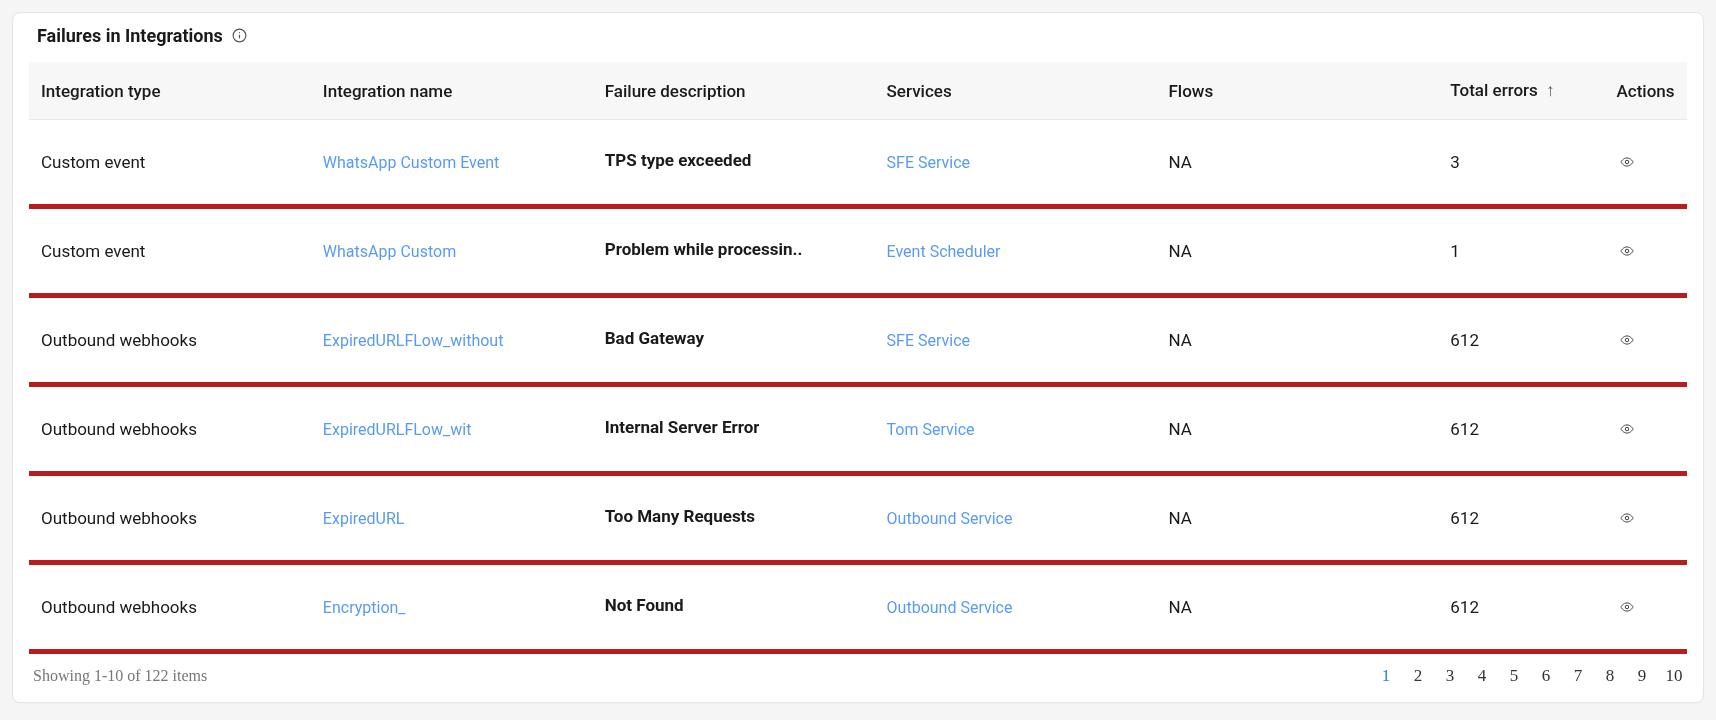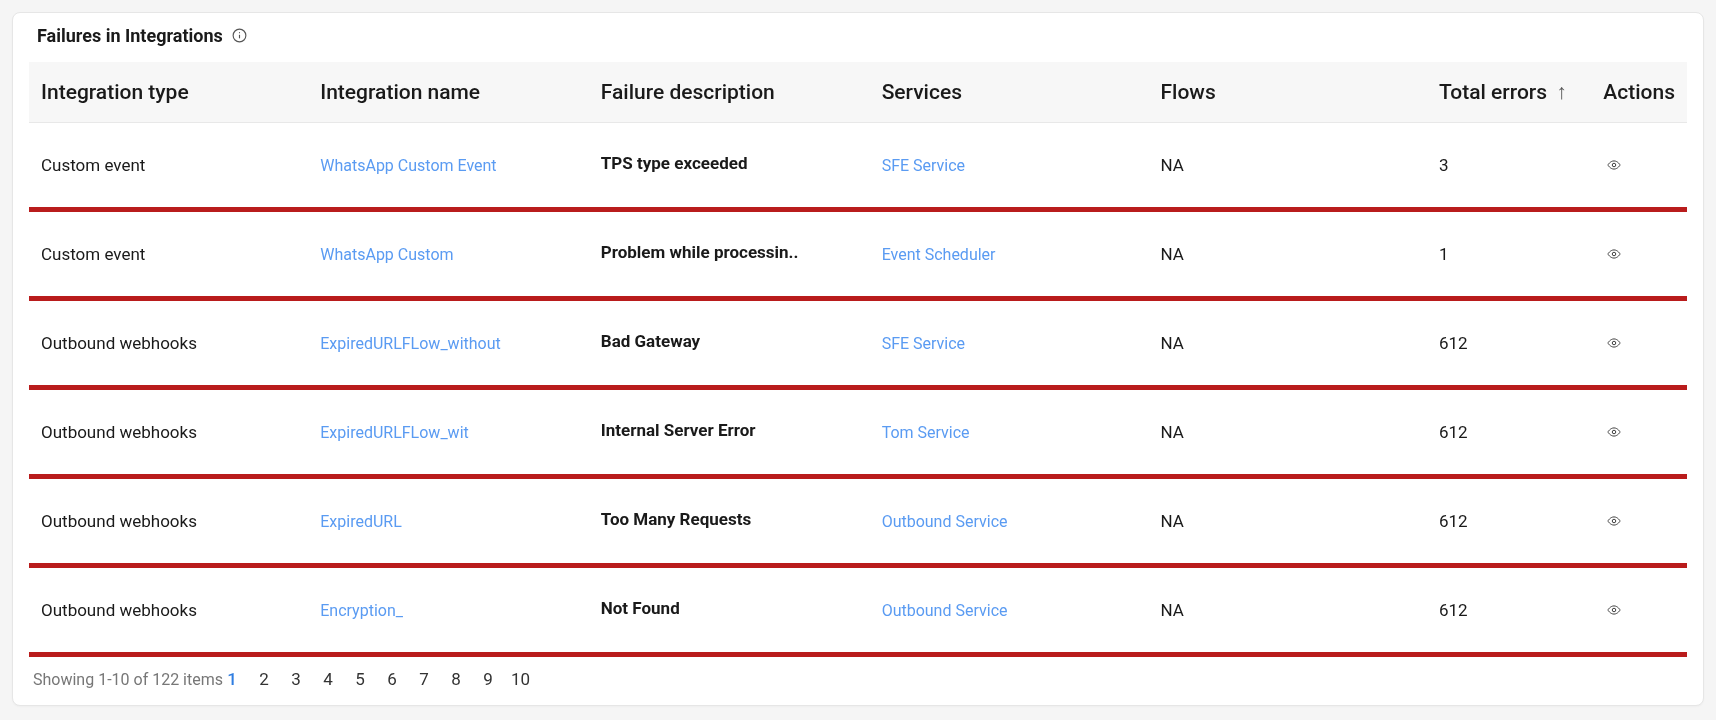--- a/index.html
+++ b/index.html
@@ -36,21 +36,21 @@
     align-items: center;
     justify-content: center;
   }
   .table {
     width: 100%;
     border-collapse: collapse;
   }
   .thead-row th {
     text-align: left;
     font-weight: 500;
-    font-size: 21px;
+    font-size: 17px;
     color: #1a1a1a;
     background: #f7f7f7;
     padding: 18px 12px;
     border-bottom: 1px solid #e8e8e8;
   }
   .thead-row th:last-child { text-align: center; }
   .th-actions { width: 90px; }
   .tbody-row td {
     padding: 30px 12px;
     border-bottom: 5px solid #b91c1c;
@@ -87,24 +87,26 @@
     width: 22px;
     height: 22px;
     color: #333;
     display: inline-flex;
     align-items: center;
     justify-content: center;
     cursor: pointer;
   }
   .footer {
     display: flex;
+    justify-content: space-between;
     align-items: center;
     padding: 12px 4px 4px 4px;
     font-size: 16px;
     color: #777;
+    font-family: Liberation Serif, serif;
   }
   .pagination {
     display: flex;
     gap: 14px;
   }
   .page {
     color: #333;
     cursor: pointer;
     font-size: 17px;
     min-width: 18px;

